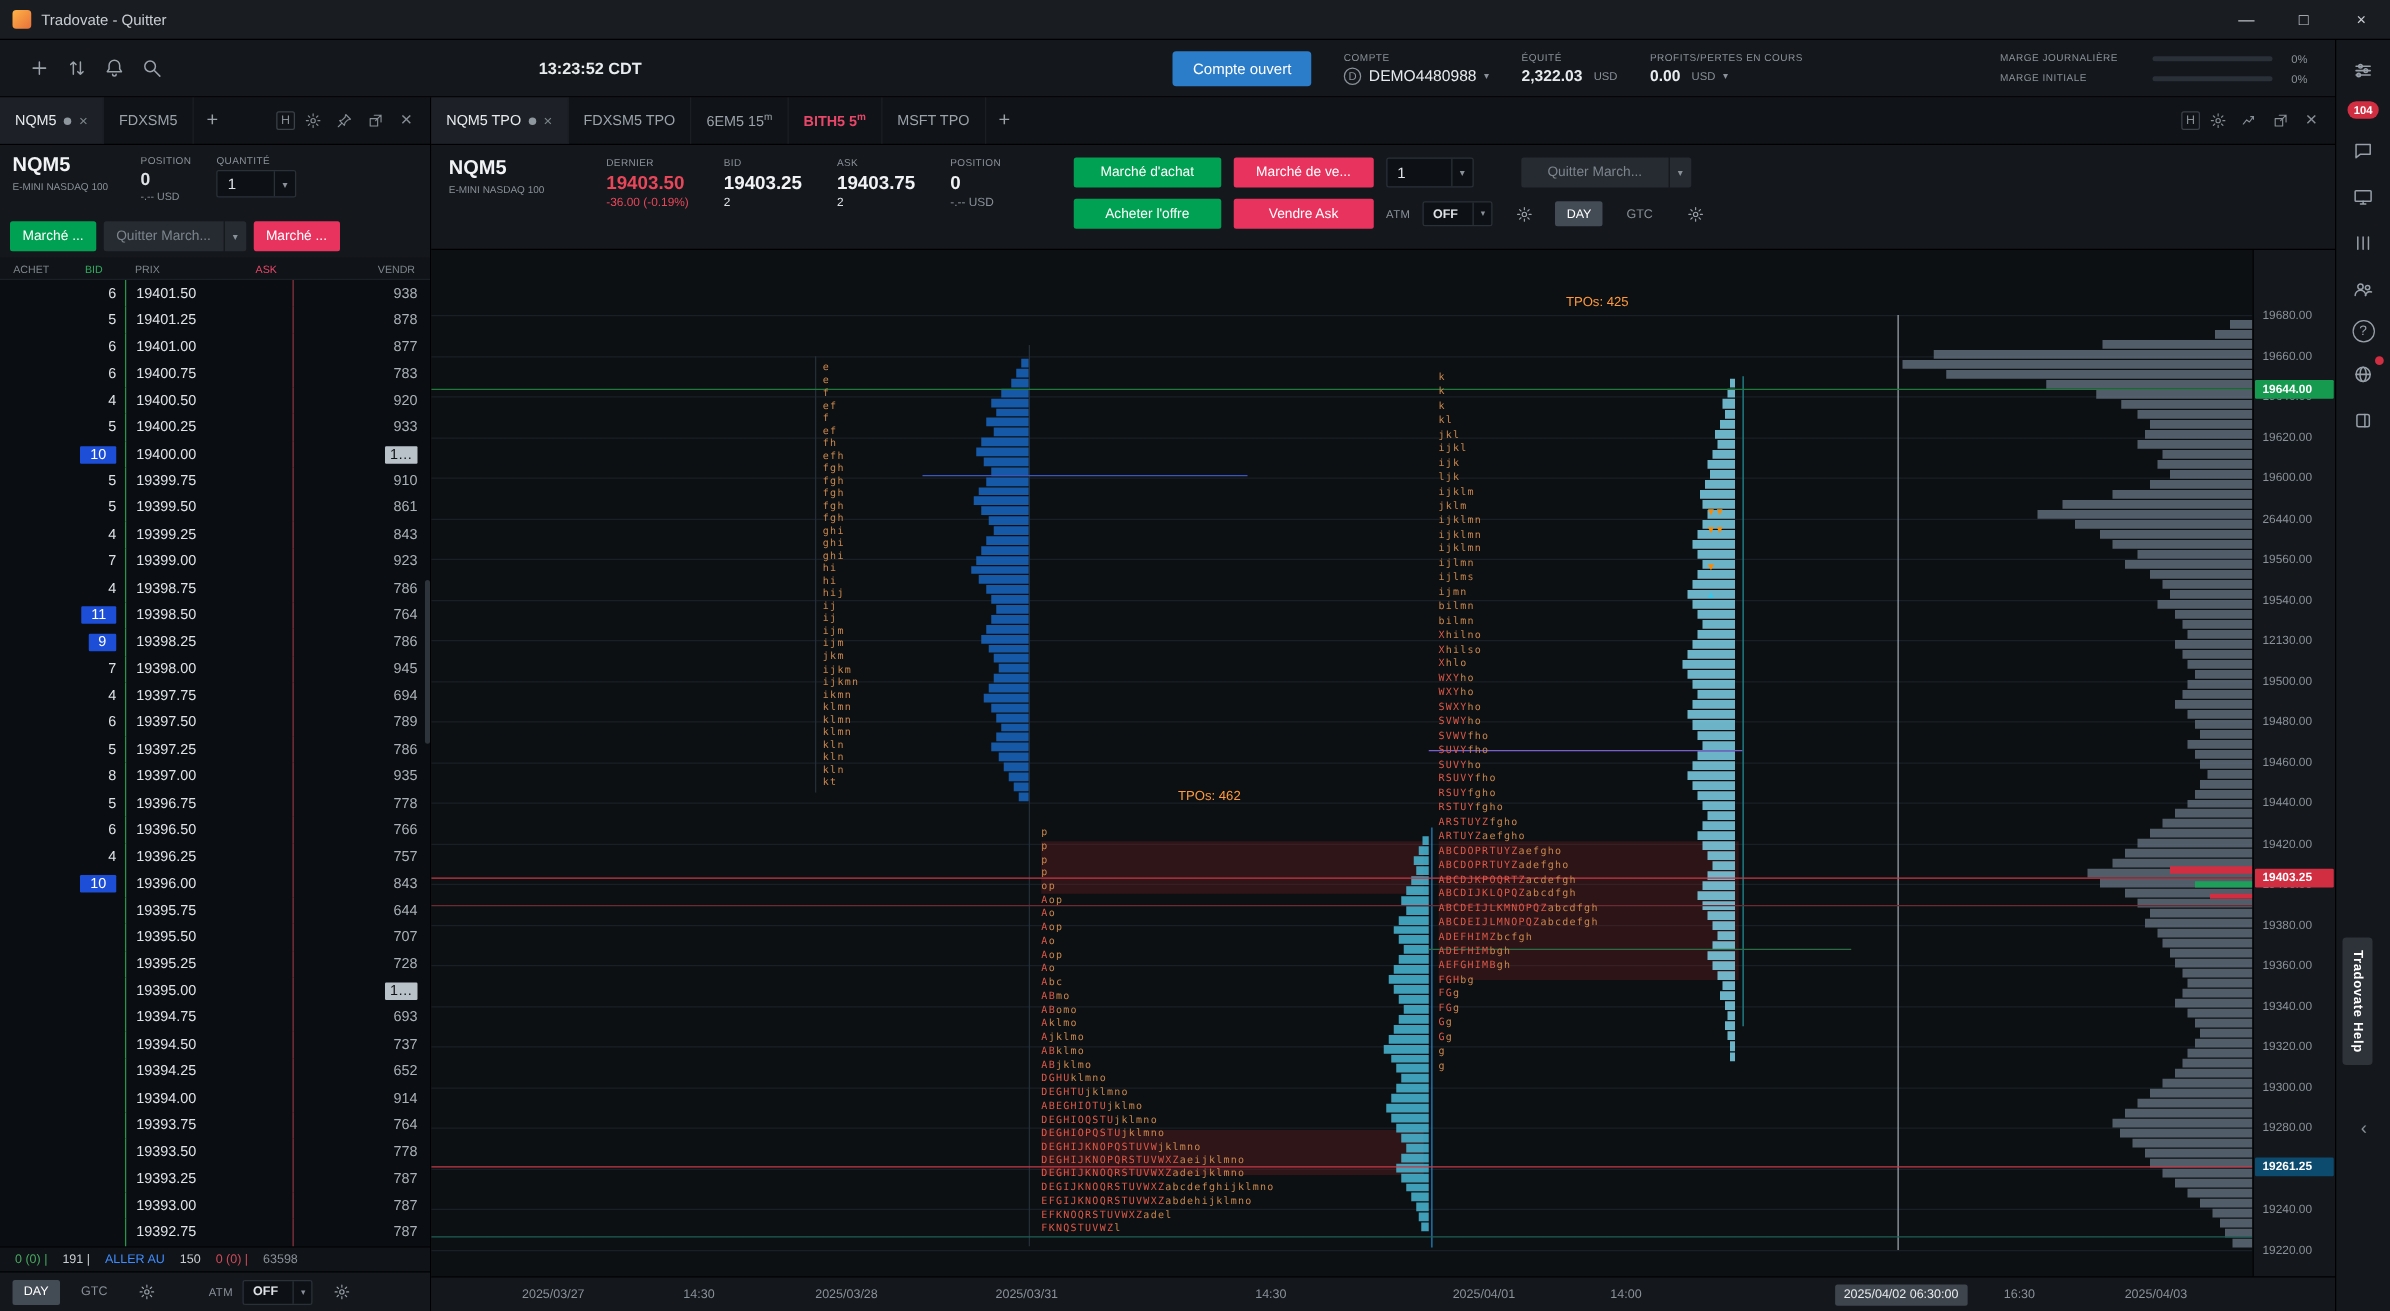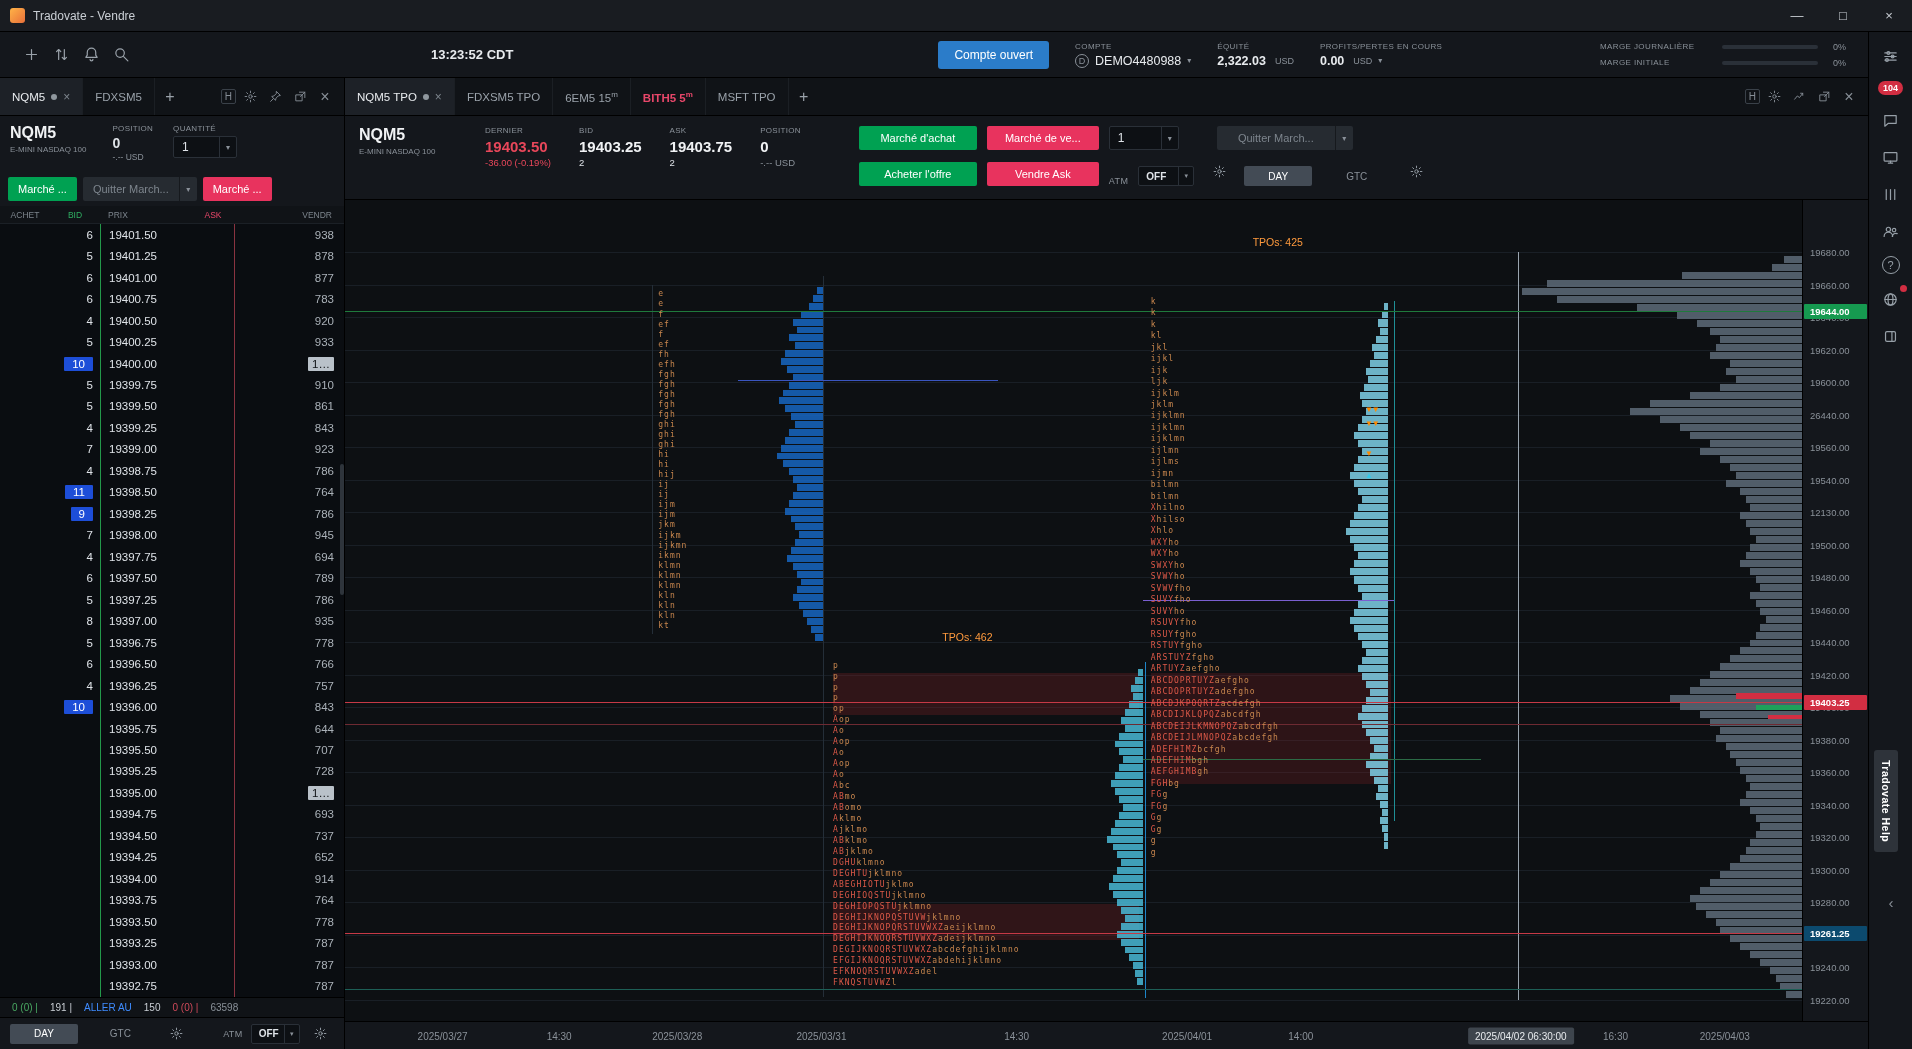--- a/index.html
+++ b/index.html
@@ -71,36 +71,36 @@
 .lc.achet{width:50px}
 .lc.bid{width:50px;justify-content:flex-end;padding-right:7px}
 .lc.prix{width:92px;border-left:1px solid #23984a;padding-left:8px;color:#dfe3e8}
 .lc.ask{width:42px}
 .lc.vendr{flex:1;justify-content:flex-end;padding-right:10px;border-left:1px solid #8a3340;color:#aab1b8}
 .lc.bid.hl span{background:#1d4ed8;color:#fff;padding:1px 8px;border-radius:1px}
 .lc.vendr.vhl span{background:#b9c1c9;color:#101316;padding:1px 4px;border-radius:1px}
 .dom-scroll{position:absolute;right:0;top:31%;height:17%;width:4px;background:#2e343b;border-radius:2px}
 .dom-foot{height:20px;display:flex;align-items:center;gap:12px;font-size:10px;padding:0 12px;background:#101317;border-top:1px solid #000;flex:none}
 .dom-order{height:32px;display:flex;align-items:center;gap:8px;padding:0 10px;background:#14171c;border-top:1px solid #000;flex:none}
-.pill{height:20px;padding:0 24px;border-radius:2px;font-size:10px;display:flex;align-items:center;color:#8a9199}
+.pill{height:20px;padding:0 9px;border-radius:2px;font-size:10px;display:flex;align-items:center;color:#8a9199}
 .pill.active{background:#434b55;color:#fff}
 .atm-label{font-size:9px;color:#8a9199;letter-spacing:.4px}
 .off-box{display:flex;width:56px;height:20px;background:#0d1014;border:1px solid #2a3038;border-radius:2px}
 .off-box .qv{flex:1;display:flex;align-items:center;padding-left:7px;font-size:10px;font-weight:bold}
 .off-box .qc{width:15px;display:flex;align-items:center;justify-content:center;color:#8a9199;font-size:7px;border-left:1px solid #2a3038}
 
 .chart{flex:1;display:flex;flex-direction:column;background:#14171c;min-width:0}
 .chart-head{height:84px;display:flex;padding:10px 0 0 14px;border-bottom:1px solid #000;flex:none}
 .ch-sym{width:126px}
 .ch-block{margin-right:28px}
 .ch-big{font-size:15px;font-weight:bold;margin-top:3px;color:#f0f2f4}
 .ch-sub{font-size:9.5px;margin-top:2px;color:#dfe3e8}
 .red .ch-big,.red .ch-sub,.ch-big.red,.ch-sub.red{color:#e8475a}
 .ch-btns{display:flex;flex-direction:column;gap:6px;margin-left:30px}
-.ch-row{display:flex;align-items:flex-end;gap:10px}
+.ch-row{display:flex;align-items:center;gap:10px}
 .w118{width:118px}.w112{width:112px}
 .plot{flex:1;position:relative;background:#0d1013;overflow:hidden}
 .gridline{position:absolute;left:0;height:1px;background:#191f26;z-index:0}
 .paxis{position:absolute;top:0;right:0;bottom:0;width:66px;background:#14171c;border-left:1px solid #000;z-index:6}
 .ptick{position:absolute;left:7px;font-size:9.5px;color:#8a9199;white-space:nowrap}
 .ptag{position:absolute;left:1px;right:1px;padding:2px 0 2px 6px;font-size:9.5px;color:#fff;border-radius:1px;z-index:7;font-weight:bold}
 .hline{position:absolute;height:1px;z-index:3}
 .vline{position:absolute;width:1px;z-index:2}
 .shade{position:absolute;z-index:1}
 .prof{position:absolute;display:flex;flex-direction:column;z-index:4;font-family:"DejaVu Sans Mono",monospace}
@@ -122,21 +122,21 @@
 .globe-wrap{position:relative}
 .reddot{position:absolute;right:-3px;top:-2px;width:7px;height:7px;border-radius:50%;background:#d22e42}
 .help-tab{position:absolute;top:718px;left:5px;background:#2e333a;color:#fff;font-size:10.5px;font-weight:bold;writing-mode:vertical-rl;padding:10px 6px;border-radius:3px;letter-spacing:.5px}
 .collapse{position:absolute;top:862px;left:0;width:44px;text-align:center;color:#8a9199;font-size:15px}
 </style>
 </head>
 <body>
 
 <div class="titlebar">
   <span class="app-icon"></span>
-  <span class="title">Tradovate - Vendre</span>
+  <span class="title">Tradovate - Quitter</span>
   <div class="win-controls">
     <span>—</span>
     <span>□</span>
     <span>×</span>
   </div>
 </div>
 
 <div class="toolbar">
   <span class="tbtn">
       <svg class="ic" viewBox="0 0 24 24">

